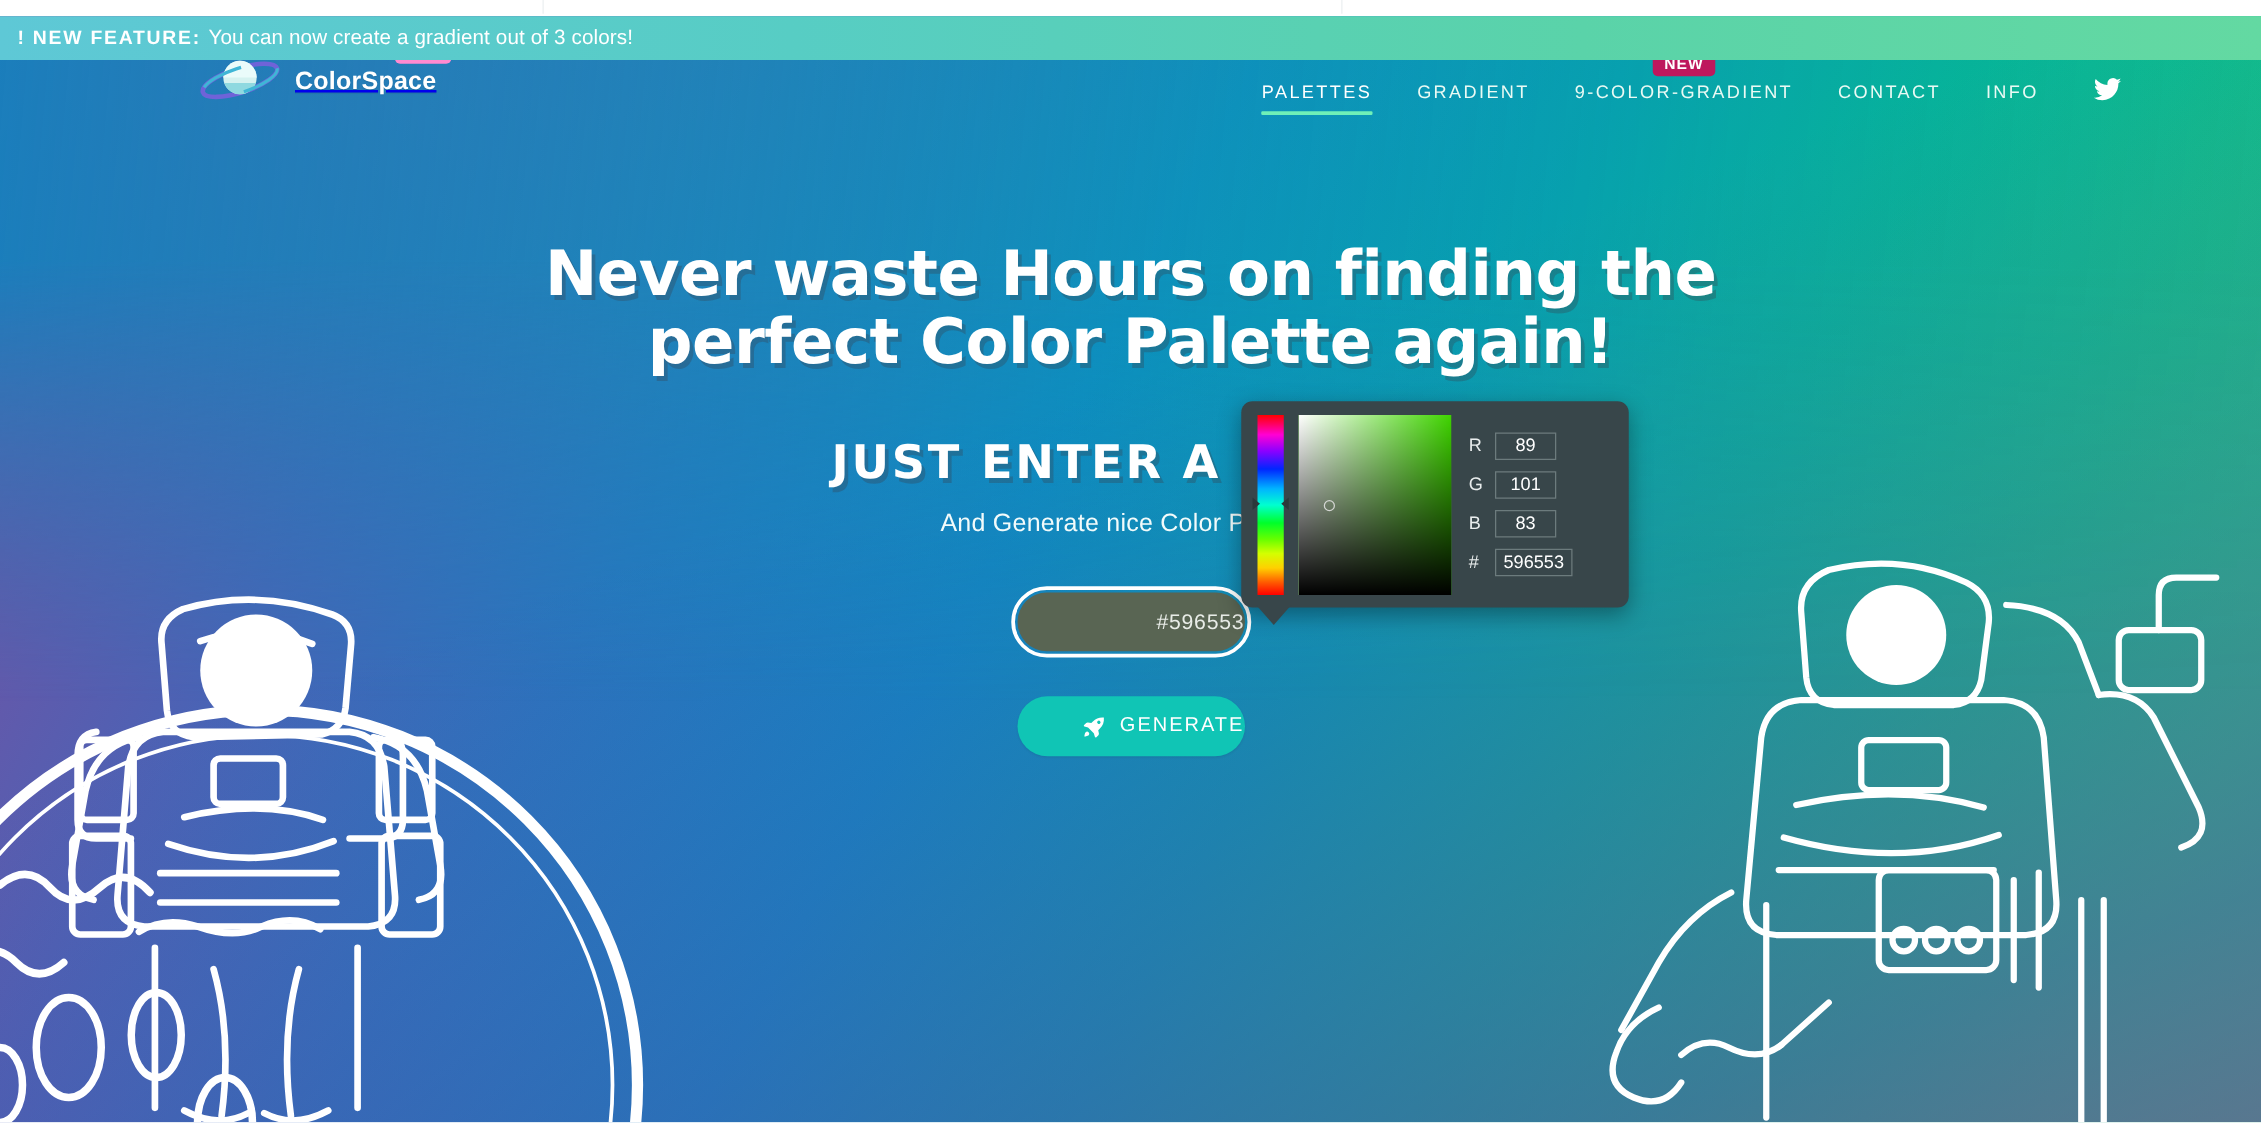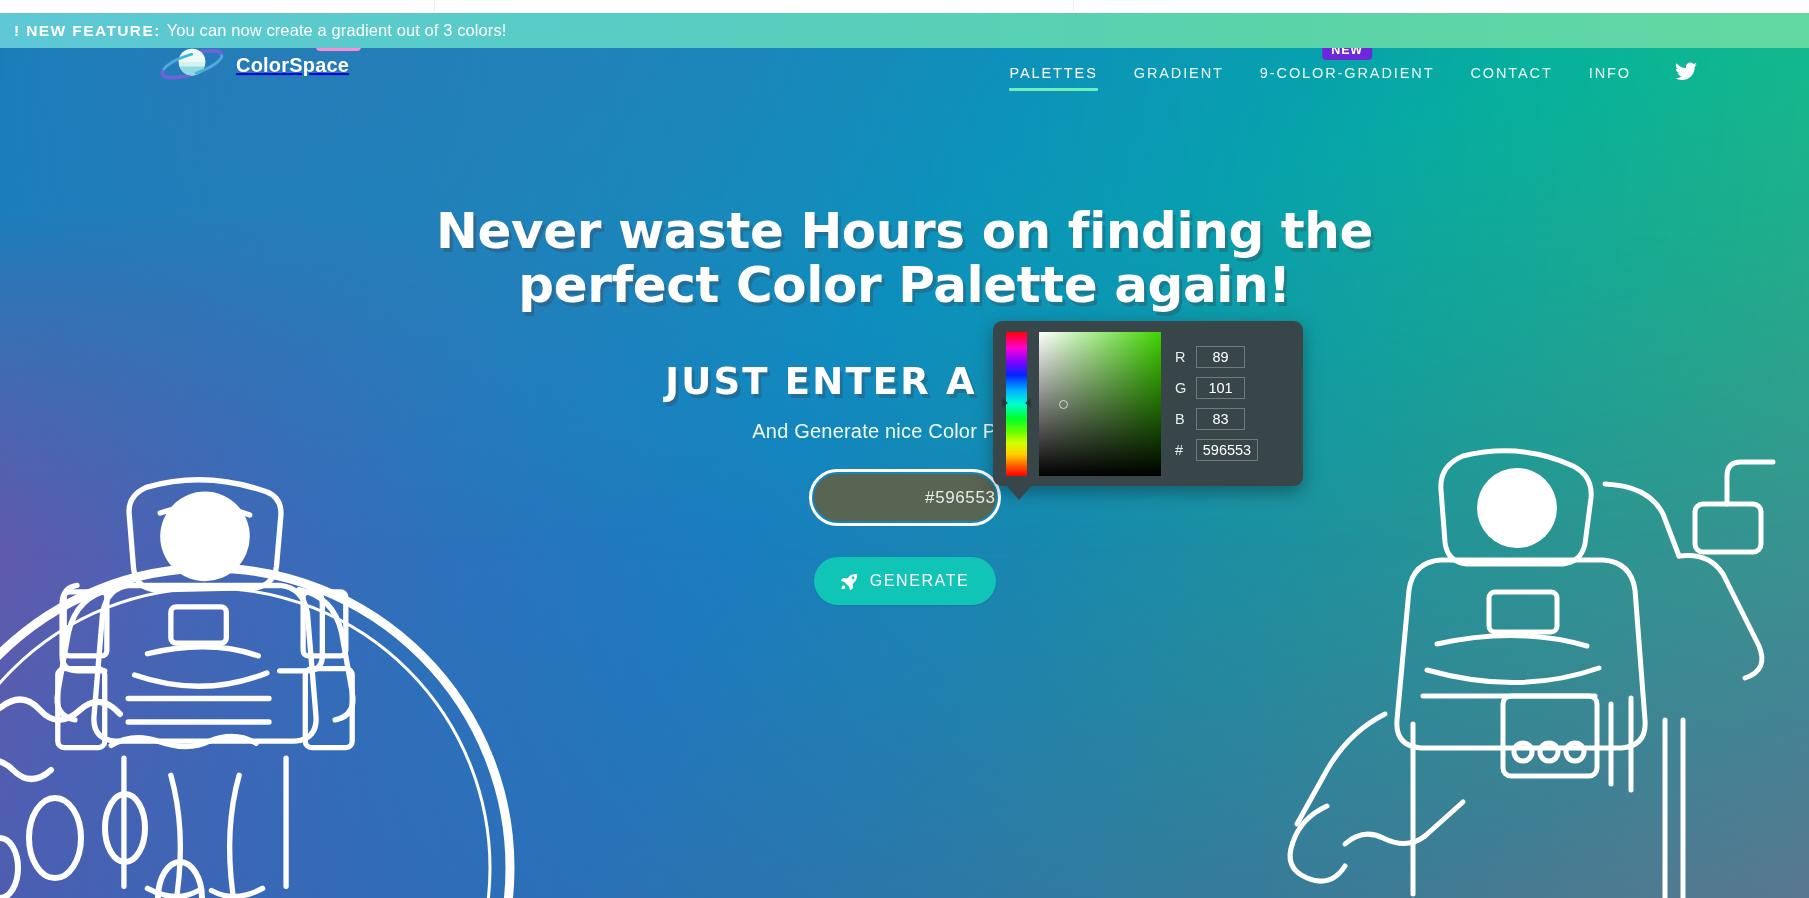--- a/index.html
+++ b/index.html
@@ -114,40 +114,40 @@
     padding:8px 18px 12px;
     display:inline-block;
   }
   .nav a.active{ color:#ffffff; }
   .nav a.active::after{
     content:""; position:absolute; left:18px; right:18px; bottom:2px;
     height:3px; background:#6ff0b8; border-radius:1px;
   }
   .new-badge{
     position:absolute; top:-16px; left:50%; transform:translateX(-50%);
-    background:#6d28d9; color:#ffffff; font-weight:bold;
+    background:#be185d; color:#ffffff; font-weight:bold;
     font-size:12.5px; letter-spacing:.8px; padding:2px 9px 3px; border-radius:4px;
     white-space:nowrap;
   }
   .tw-icon{ margin-left:8px; margin-right:4px; display:flex; align-items:center; }
 
   
   .hero-copy{
     position:absolute; top:175px; left:0; width:1809px;
     text-align:center; z-index:10;
   }
   .headline{
     font-family:"DejaVu Sans", sans-serif;
     font-weight:bold;
     font-size:50px;
     line-height:1.08;
     color:#ffffff;
     letter-spacing:-0.4px;
     text-shadow:3px 4px 0 rgba(60,60,70,.30);
-    max-width:1000px; margin:16px auto;
+    max-width:1000px; margin:4px auto;
   }
   .subhead{
     margin-top:48px;
     font-family:"DejaVu Sans", sans-serif;
     font-weight:bold;
     font-size:37px;
     letter-spacing:2.2px;
     color:#ffffff;
     text-shadow:3px 4px 0 rgba(60,60,70,.30);
   }
@@ -178,21 +178,21 @@
     caret-color:#ffffff;
   }
   .generate-btn{
     margin-top:36px;
     width:182px; height:48px;
     border:none; border-radius:26px;
     background:#10c5b5;
     color:#ffffff;
     font-size:16px; letter-spacing:1.6px;
     cursor:pointer;
-    display:inline-flex; align-items:center; justify-content:center; gap:11px;
+    display:inline-flex; align-items:center; justify-content:flex-end; gap:11px;
     box-shadow:0 1px 2px rgba(0,0,0,.08);
   }
 
   
   .picker{
     position:absolute; left:993px; top:308px;
     width:310px; height:165px;
     background:#38464a;
     border-radius:9px;
     box-shadow:0 6px 18px rgba(0,0,0,.35);

